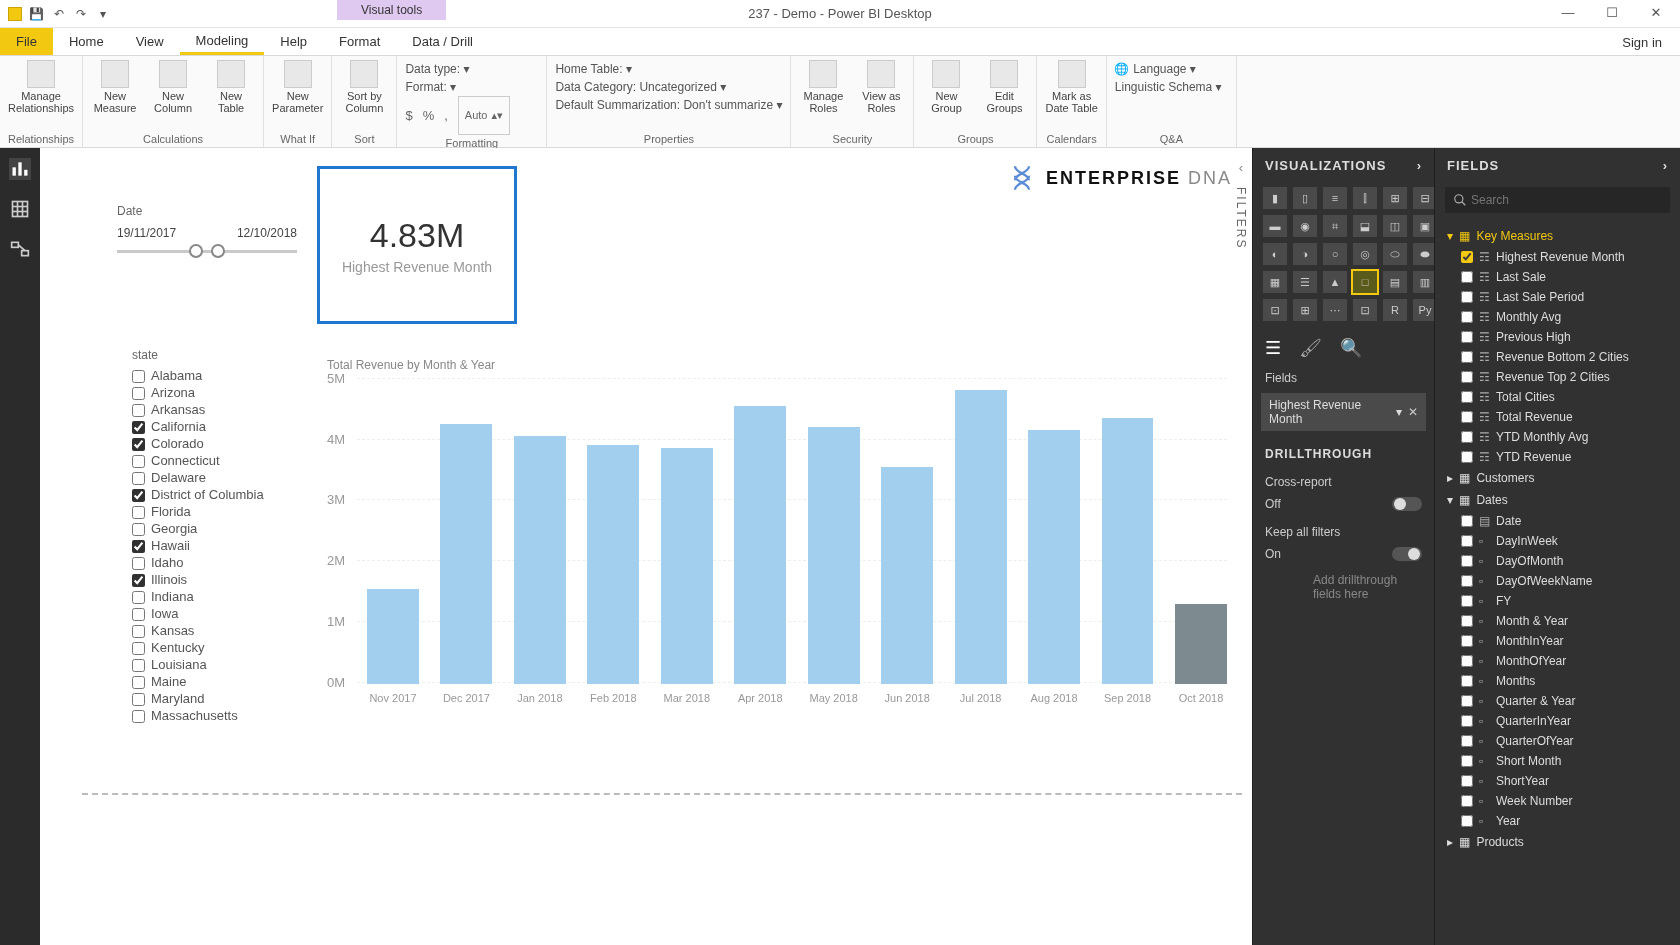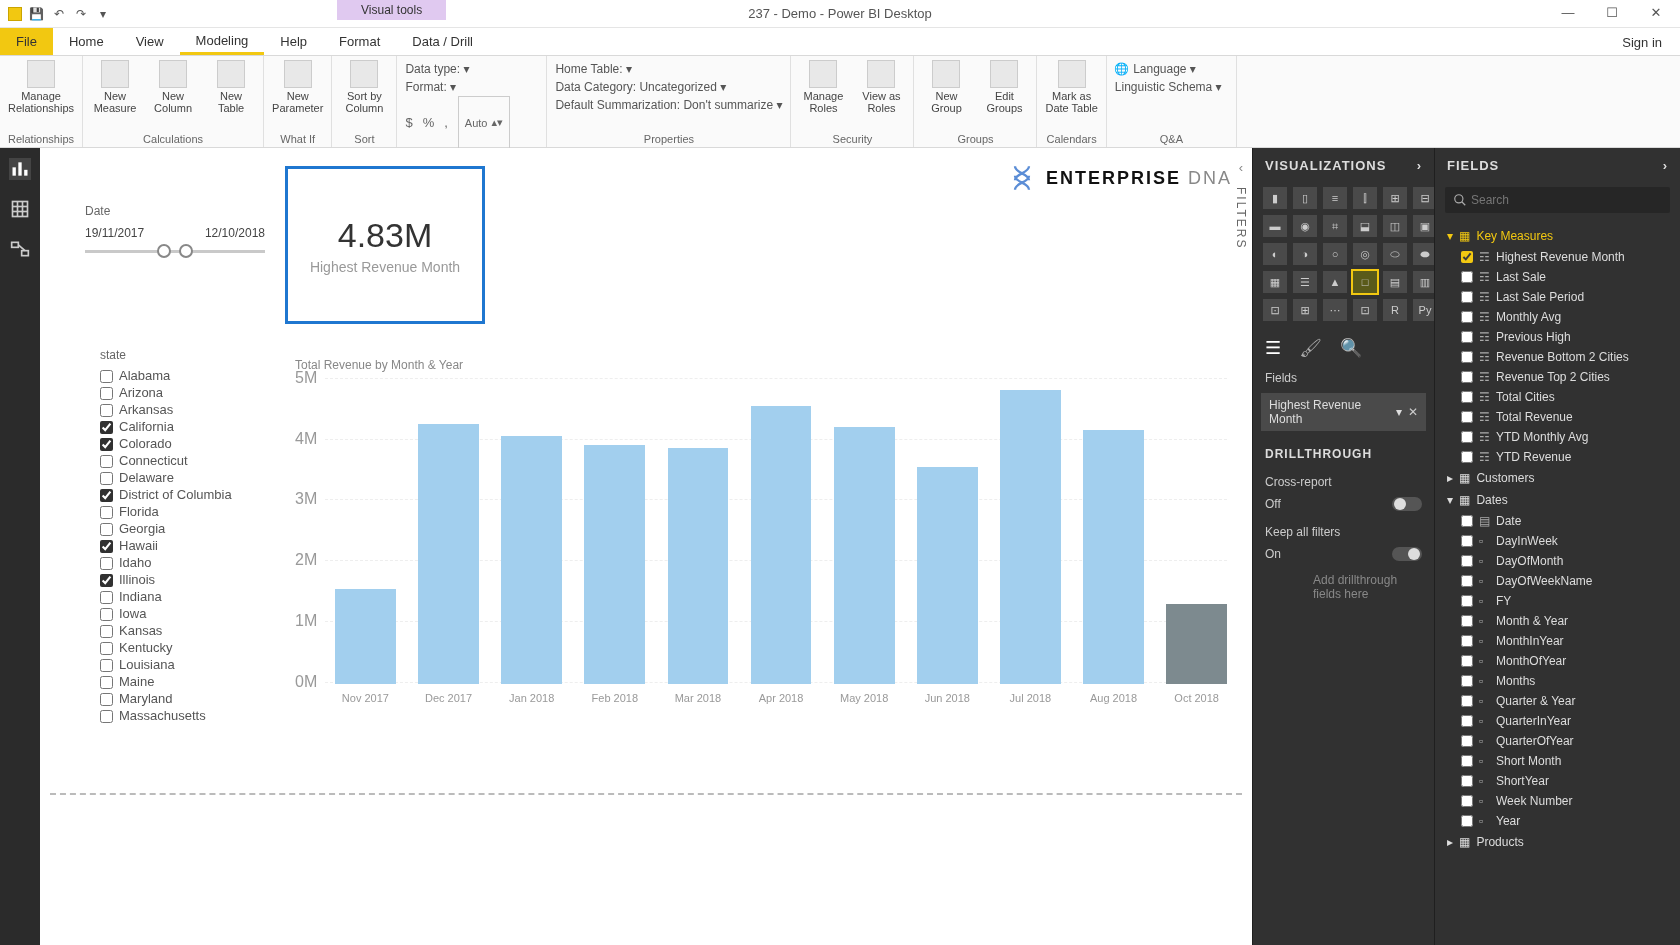--- a/index.html
+++ b/index.html
@@ -25,30 +25,30 @@
 
 .ribbon { height: 92px; background: #fafafa; border-bottom: 1px solid #d9d9d9; display: flex; align-items: stretch; font-size: 11px; color: #444; }
 .rgroup { border-right: 1px solid #e0e0e0; padding: 4px 8px 2px 8px; display: flex; flex-direction: column; justify-content: space-between; }
 .rgroup .row { display: flex; gap: 10px; align-items: flex-start; }
 .rbtn { display: flex; flex-direction: column; align-items: center; gap: 2px; min-width: 48px; cursor: pointer; text-align: center; line-height: 1.1; }
 .rbtn .ricon { width: 28px; height: 28px; background: #e8e8e8; border: 1px solid #ccc; }
 .glabel { text-align: center; color: #666; font-size: 11px; padding-top: 2px; }
 .propline { font-size: 12px; color: #555; white-space: nowrap; padding: 2px 0; }
 .fmt-icons { display: flex; gap: 10px; align-items: center; font-size: 13px; color: #666; }
 .fmt-icons span { cursor: pointer; }
-.fmt-auto { border: 1px solid #ccc; padding: 19px 6px; font-size: 11px; display: flex; align-items: flex-end; gap: 4px; }
+.fmt-auto { border: 1px solid #ccc; padding: 12px 6px; font-size: 11px; display: flex; align-items: flex-start; gap: 4px; }
 
 
 .main { position: absolute; top: 148px; left: 0; right: 0; bottom: 0; display: flex; }
 .leftrail { width: 40px; background: #2b2b2b; display: flex; flex-direction: column; align-items: center; padding-top: 10px; gap: 18px; }
 .leftrail .lricon { width: 22px; height: 22px; color: #ccc; cursor: pointer; display:flex; align-items:center; justify-content:center; }
 .leftrail .lricon.active { color: #fff; background:#444; }
 
 .canvas-wrap { flex: 1; position: relative; background: #fff; }
-.canvas { position: absolute; inset: 0; }
+.canvas { position: absolute; inset: 0; margin-left: 32px; }
 
 .logo { position: absolute; right: 20px; top: 16px; display: flex; align-items: center; gap: 10px; font-size: 18px; font-weight: 700; color: #333; letter-spacing: 2px; }
 .logo-mark { width: 28px; height: 28px; color: #5b8dd6; }
 .logo span.bold { color: #111; }
 
 .date-slicer { position: absolute; left: 45px; top: 56px; width: 180px; }
 .date-slicer .lbl { font-size: 12px; color: #666; margin-bottom: 8px; }
 .date-slicer .dates { display: flex; justify-content: space-between; font-size: 12px; color: #444; }
 .date-slicer .track { margin-top: 10px; height: 3px; background: #c9c9c9; position: relative; }
 .date-slicer .thumb { position:absolute; top:-6px; width:14px; height:14px; border:2px solid #888; border-radius:50%; background:#fff; }
@@ -59,21 +59,21 @@
 
 .state-slicer { position: absolute; left: 60px; top: 200px; width: 160px; }
 .state-slicer .lbl { font-size: 12px; color: #666; margin-bottom: 6px; }
 .state-slicer .items { display:flex; flex-direction:column; gap: 2px; }
 .state-slicer label { display:flex; align-items:flex-end; gap:6px; font-size:13px; color:#555; cursor:pointer; }
 .state-slicer input { width:13px; height:13px; accent-color: #313131; }
 
 .chart { position: absolute; left: 255px; top: 210px; right: 25px; height: 360px; }
 .chart-title { font-size: 12px; color: #888; margin-bottom: 6px; }
 .plot { position: relative; width: 100%; height: 330px; }
-.ytick { position:absolute; left:0; font-size:16px; color:#999; transform: translateY(-50%); }
+.ytick { position:absolute; left:0; font-size:13px; color:#999; transform: translateY(-50%); }
 .grid { position:absolute; left:30px; right:0; border-top:1px dashed #eee; }
 .bars { position:absolute; left:40px; right:0; top:0; bottom:24px; display:flex; align-items: flex-end; gap: 2.5%; }
 .bar { flex:1; background:#a2cfee; position:relative; }
 .bar.last { background: #7d8a8f; }
 .xtick { position:absolute; bottom:-20px; left:50%; transform:translateX(-50%); font-size:11px; color:#999; white-space:nowrap; }
 
 .page-sep { position:absolute; left:10px; right:10px; bottom: 150px; border-top: 2px dashed #bbb; }
 
 .collapse-tab { position:absolute; right:0; top:0; bottom:0; width:22px; display:flex; flex-direction:column; align-items:center; padding-top:12px; gap:12px; }
 .collapse-tab .vlabel { writing-mode: vertical-rl; font-size:12px; color:#666; letter-spacing:2px; }
@@ -451,20 +451,23 @@
                 <div class="xtick">May 2018</div>
               </div>
               <div class="bar" style="height: 71%;">
                 <div class="xtick">Jun 2018</div>
               </div>
               <div class="bar" style="height: 96%;">
                 <div class="xtick">Jul 2018</div>
               </div>
               <div class="bar" style="height: 83%;">
                 <div class="xtick">Aug 2018</div>
+              </div>
+              <div class="bar" style="height: 87%;">
+                <div class="xtick">Sep 2018</div>
               </div>
               <div class="bar last" style="height: 26%;">
                 <div class="xtick">Oct 2018</div>
               </div>
             </div>
           </div>
       </div>
 
       <div class="page-sep"></div>
     </div>

